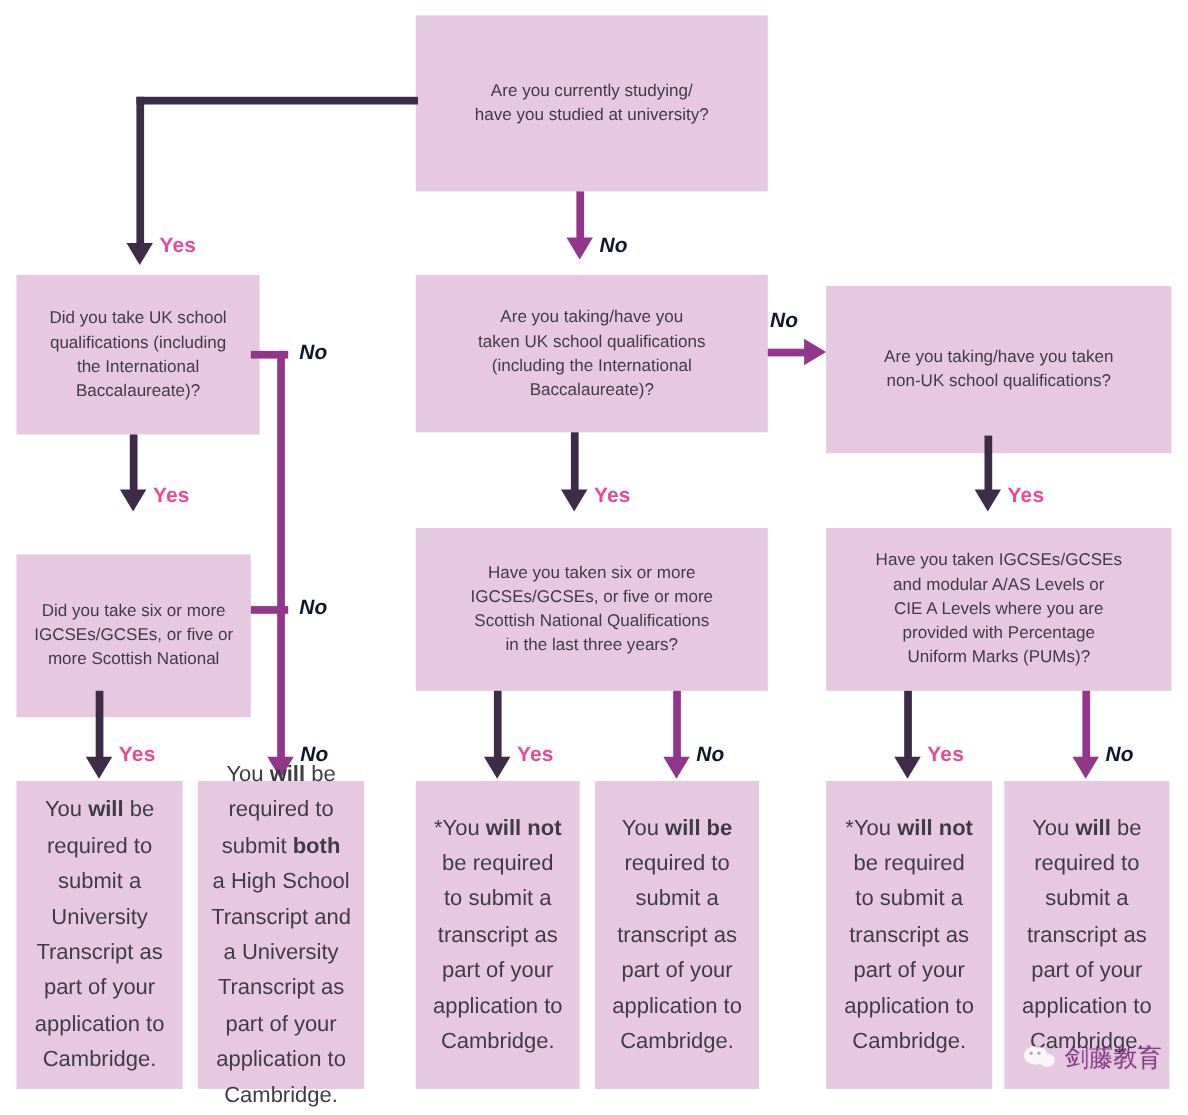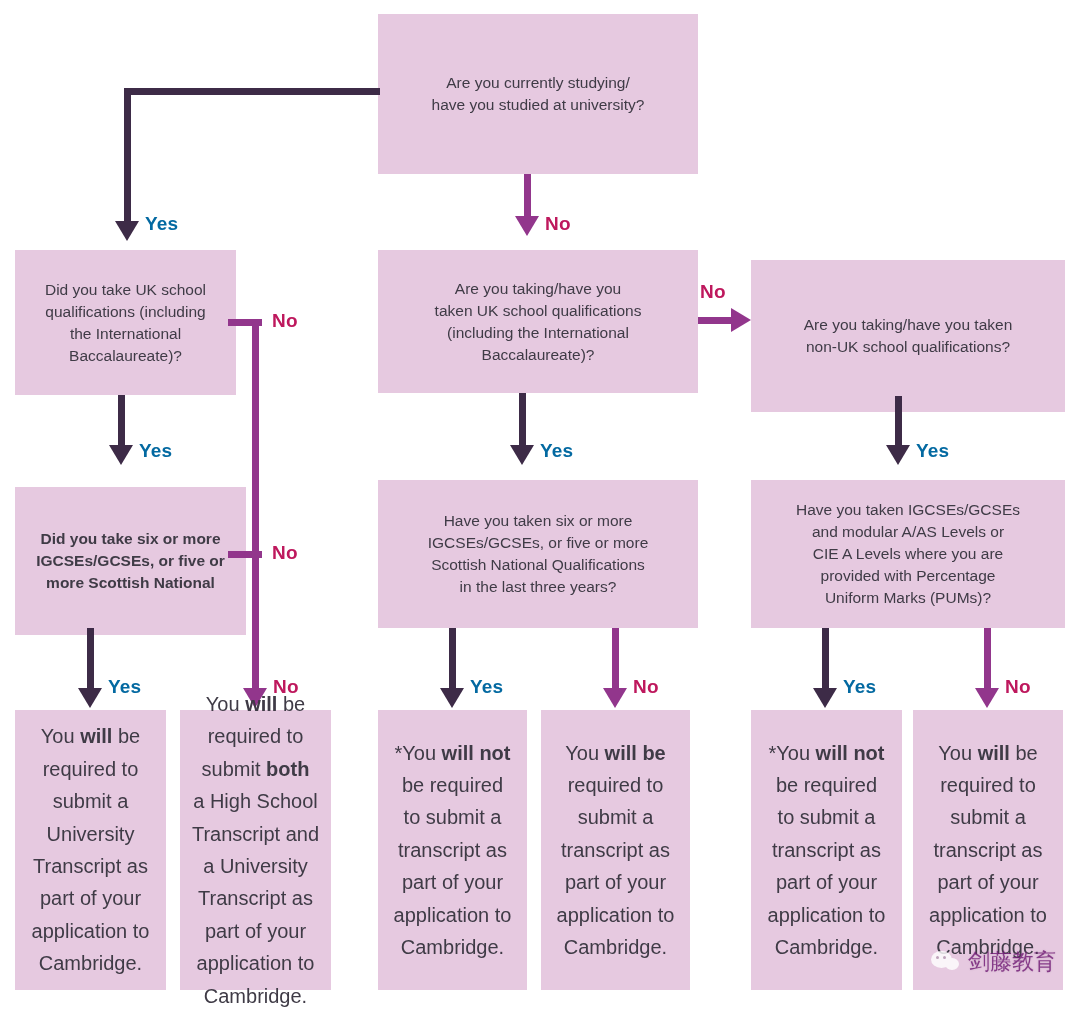--- a/index.html
+++ b/index.html
@@ -70,22 +70,22 @@
   .arrow-right.mag { background: none; border-left: 20px solid #92368c; }
 
   
   .elabel {
     position: absolute;
     font-size: 19px;
     font-weight: bold;
     letter-spacing: 0.2px;
     white-space: nowrap;
   }
-  .elabel.yes { color: #0369a1; }
-  .elabel.no  { color: #be185d; }
+  .elabel.yes { color: #ec4899; }
+  .elabel.no  { color: #0f172a; font-style: italic; }
 
   
   #watermark {
     position: absolute;
     display: flex;
     align-items: center;
     gap: 7px;
     opacity: 0.82;
   }
   #watermark .wm-logo {
@@ -144,21 +144,21 @@
   </div>
 
   <div class="vline dark" style="left:118px; top:395px; height:52px;"></div>
   <div class="arrow-down dark" style="left:109px; top:445px;"></div>
   <div class="elabel yes" style="left:139px; top:440px;">Yes</div>
 
   <div class="hline mag" style="left:228px; top:319px; width:34px;"></div>
   <div class="vline mag" style="left:252px; top:319px; height:372px;"></div>
   <div class="elabel no" style="left:272px; top:310px;">No</div>
 
-  <div class="node q-node" style="left:15px; top:487px; width:231px; height:148px;font-weight:bold;">
+  <div class="node q-node" style="left:15px; top:504px; width:213px; height:148px;">
     <span class="txt">
       <span>Did you take six or more</span><br>
       <span>IGCSEs/GCSEs, or five or</span><br>
       <span>more Scottish National</span>
     </span>
   </div>
 
   <div class="hline mag" style="left:228px; top:551px; width:34px;"></div>
   <div class="elabel no" style="left:272px; top:542px;">No</div>
 

